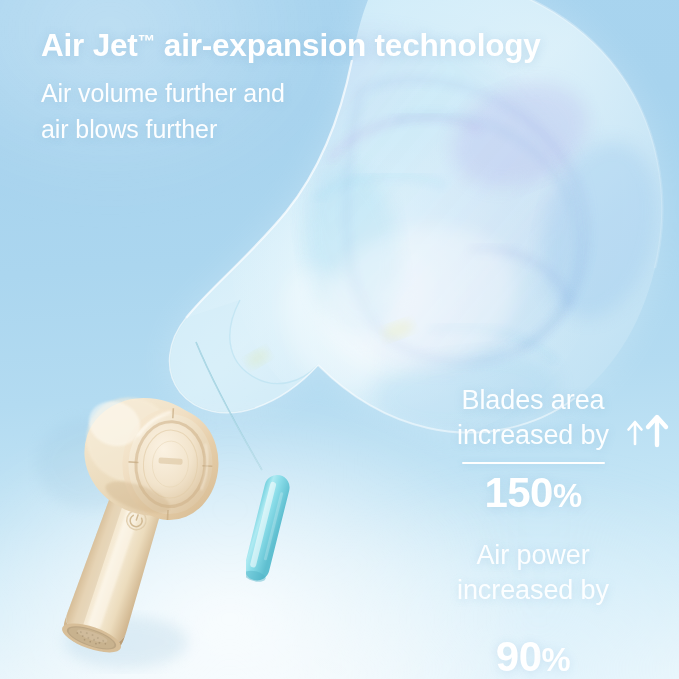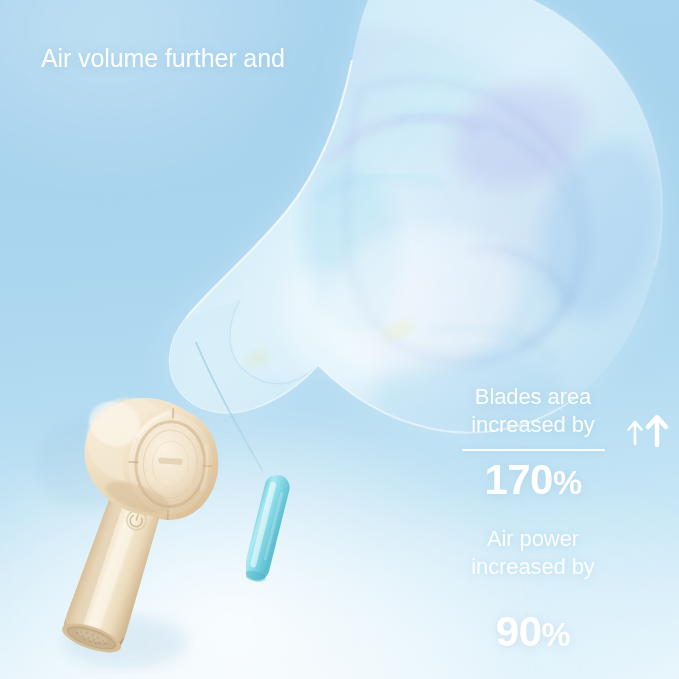--- a/index.html
+++ b/index.html
@@ -113,21 +113,21 @@
   #stats-block {
     position: absolute;
     left: 418px;
     top: 383px;
     width: 230px;
     text-align: center;
     z-index: 6;
     color: #ffffff;
   }
   .stat-label {
-    font-size: 22px;
+    font-size: 27px;
     font-weight: 400;
     line-height: 1.29;
     color: #fcfeff;
     letter-spacing: -0.1px;
     text-shadow: 0 1px 8px rgba(110,165,200,0.26);
   }
   .stat-label .line { display: block; }
   .stat-value {
     font-size: 42px;
     font-weight: 700;
@@ -323,23 +323,25 @@
         <rect x="13" y="14" width="6" height="88" rx="3" fill="#ffffff" opacity="0.55"></rect>
         <rect x="25" y="22" width="3" height="70" rx="1.5" fill="#ffffff" opacity="0.22"></rect>
         <ellipse cx="20.5" cy="110" rx="11" ry="5" fill="#4fb2c6" opacity="0.45"></ellipse>
       </g>
     </svg>
   </div>
 
   <div class="glow glow-bottom-left"></div>
 
   <div id="headline-block">
+    <h1 id="headline"><span>Air Jet</span><span class="tm">™</span><span> air-expansion technology</span></h1>
 
     <p id="subhead">
       <span class="line">Air volume further and</span>
+      <span class="line">air blows further</span>
     </p>
   </div>
 
   <div id="stats-block">
 
     <div class="stat-label">
       <span class="line">Blades area</span>
       <span class="line">increased by</span>
     </div>
 
@@ -349,21 +351,21 @@
           <path d="M 13 33 L 13 12" stroke-width="2.6" fill="none"></path>
           <path d="M 6.5 18.5 L 13 11 L 19.5 18.5" stroke-width="2.6" fill="none"></path>
           <path d="M 35 34 L 35 7" stroke-width="4.4" fill="none"></path>
           <path d="M 26 16 L 35 6 L 44 16" stroke-width="4.4" fill="none"></path>
         </g>
       </svg>
     </div>
 
     <div id="stat-divider"></div>
 
-    <div class="stat-value" id="stat-primary"><span>170</span><span class="pct">%</span></div>
+    <div class="stat-value" id="stat-primary"><span>150</span><span class="pct">%</span></div>
 
     <div class="stat-label" id="stat-secondary-label">
       <span class="line">Air power</span>
       <span class="line">increased by</span>
     </div>
 
     <div class="stat-value" id="stat-secondary-value"><span>90</span><span class="pct">%</span></div>
   </div>
 
   <div id="fan">

